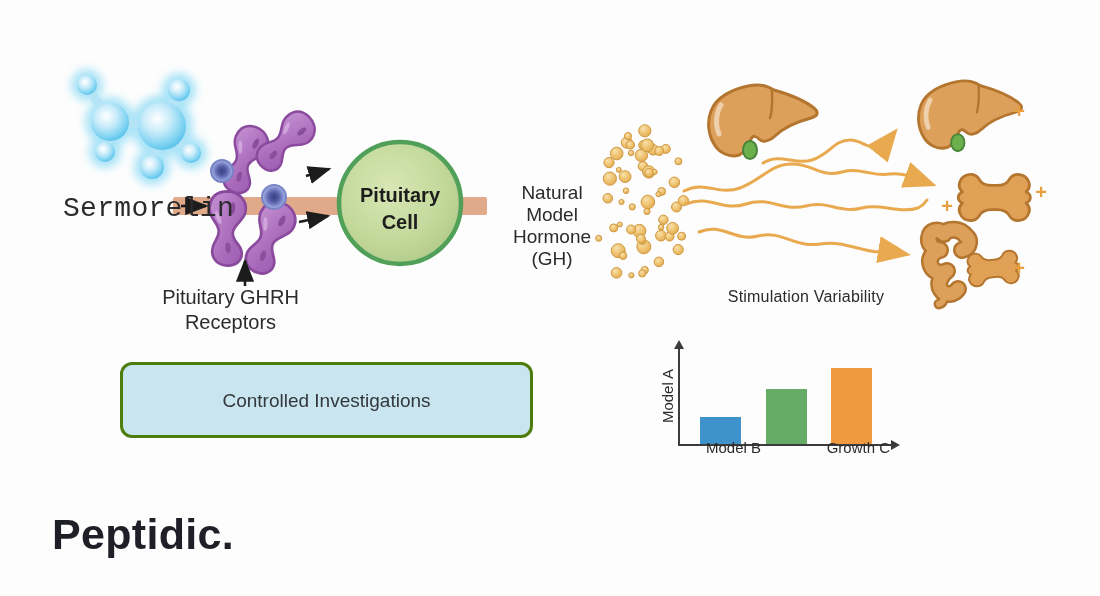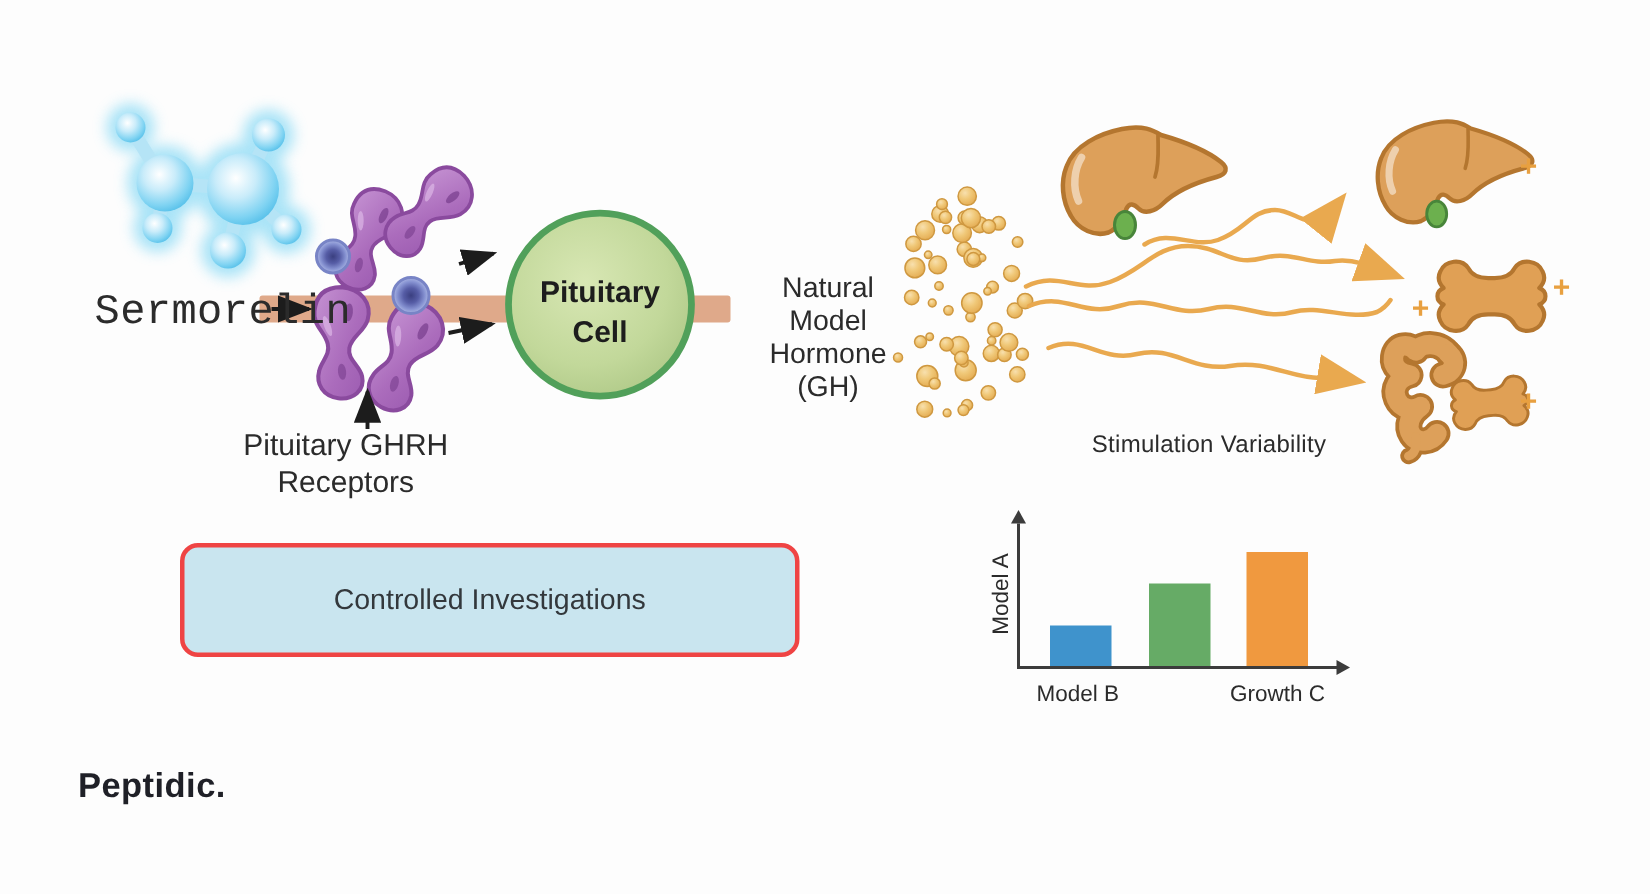--- a/index.html
+++ b/index.html
@@ -18,38 +18,38 @@
   .cell-label{left:340px;top:182px;width:120px;font-size:20px;line-height:27px;font-weight:700;color:#1d1d1d;}
   .gh-label{left:504px;top:158px;width:96px;font-size:19px;line-height:22px;margin-top:24px;}
   .stim{left:698px;top:288px;width:216px;font-size:16px;letter-spacing:.2px;}
   .plus{width:22px;height:22px;font-size:20px;font-weight:700;color:#e8a040;text-align:center;line-height:22px;}
   .plus1{left:1008px;top:100px;}
   .plus2{left:936px;top:195px;}
   .plus3{left:1030px;top:181px;}
   .plus4{left:1008px;top:257px;}
   .info-box{
     left:120px;top:362px;width:407px;height:70px;
-    background:#c9e5ef;border:3px solid #ef4444;border-radius:12px;
+    background:#c9e5ef;border:3px solid #4d7c0f;border-radius:12px;
     display:flex;flex-direction:column;align-items:center;justify-content:center;
     font-size:19px;line-height:23px;color:#33383c;
   }
-  .brand{left:52px;top:510px;font-size:23px;font-weight:700;color:#1f2027;letter-spacing:.3px;}
+  .brand{left:52px;top:510px;font-size:43px;font-weight:700;color:#1f2027;letter-spacing:.3px;}
   
   .chart{position:absolute;left:660px;top:340px;width:250px;height:140px;}
   .chart .axis-y{position:absolute;left:18px;top:9px;width:2px;height:96px;background:#3c3c3c;}
   .chart .axis-y-arrow{position:absolute;left:14px;top:0;width:0;height:0;
     border-left:5px solid transparent;border-right:5px solid transparent;border-bottom:9px solid #3c3c3c;}
   .chart .axis-x{position:absolute;left:18px;top:104px;width:216px;height:2px;background:#3c3c3c;}
   .chart .axis-x-arrow{position:absolute;left:231px;top:100px;width:0;height:0;
     border-top:5px solid transparent;border-bottom:5px solid transparent;border-left:9px solid #3c3c3c;}
   .chart .bar{position:absolute;bottom:36px;width:41px;background:#888;}
   .chart .bar0{left:40px;}
   .chart .bar1{left:106px;}
   .chart .bar2{left:171px;}
-  .chart .xlab{position:absolute;top:114px;width:70px;font-size:15px;text-align:left;color:#2b2b2b;}
+  .chart .xlab{position:absolute;top:99px;width:70px;font-size:15px;text-align:right;color:#2b2b2b;}
   .chart .xlab0{left:31px;}
   .chart .xlab2{left:160px;}
   .chart .ylab{position:absolute;left:-33px;top:48px;width:80px;height:16px;font-size:15px;
     text-align:center;transform:rotate(-90deg);color:#2b2b2b;}
 </style>
 </head>
 <body>
 
 <div class="canvas">
 

